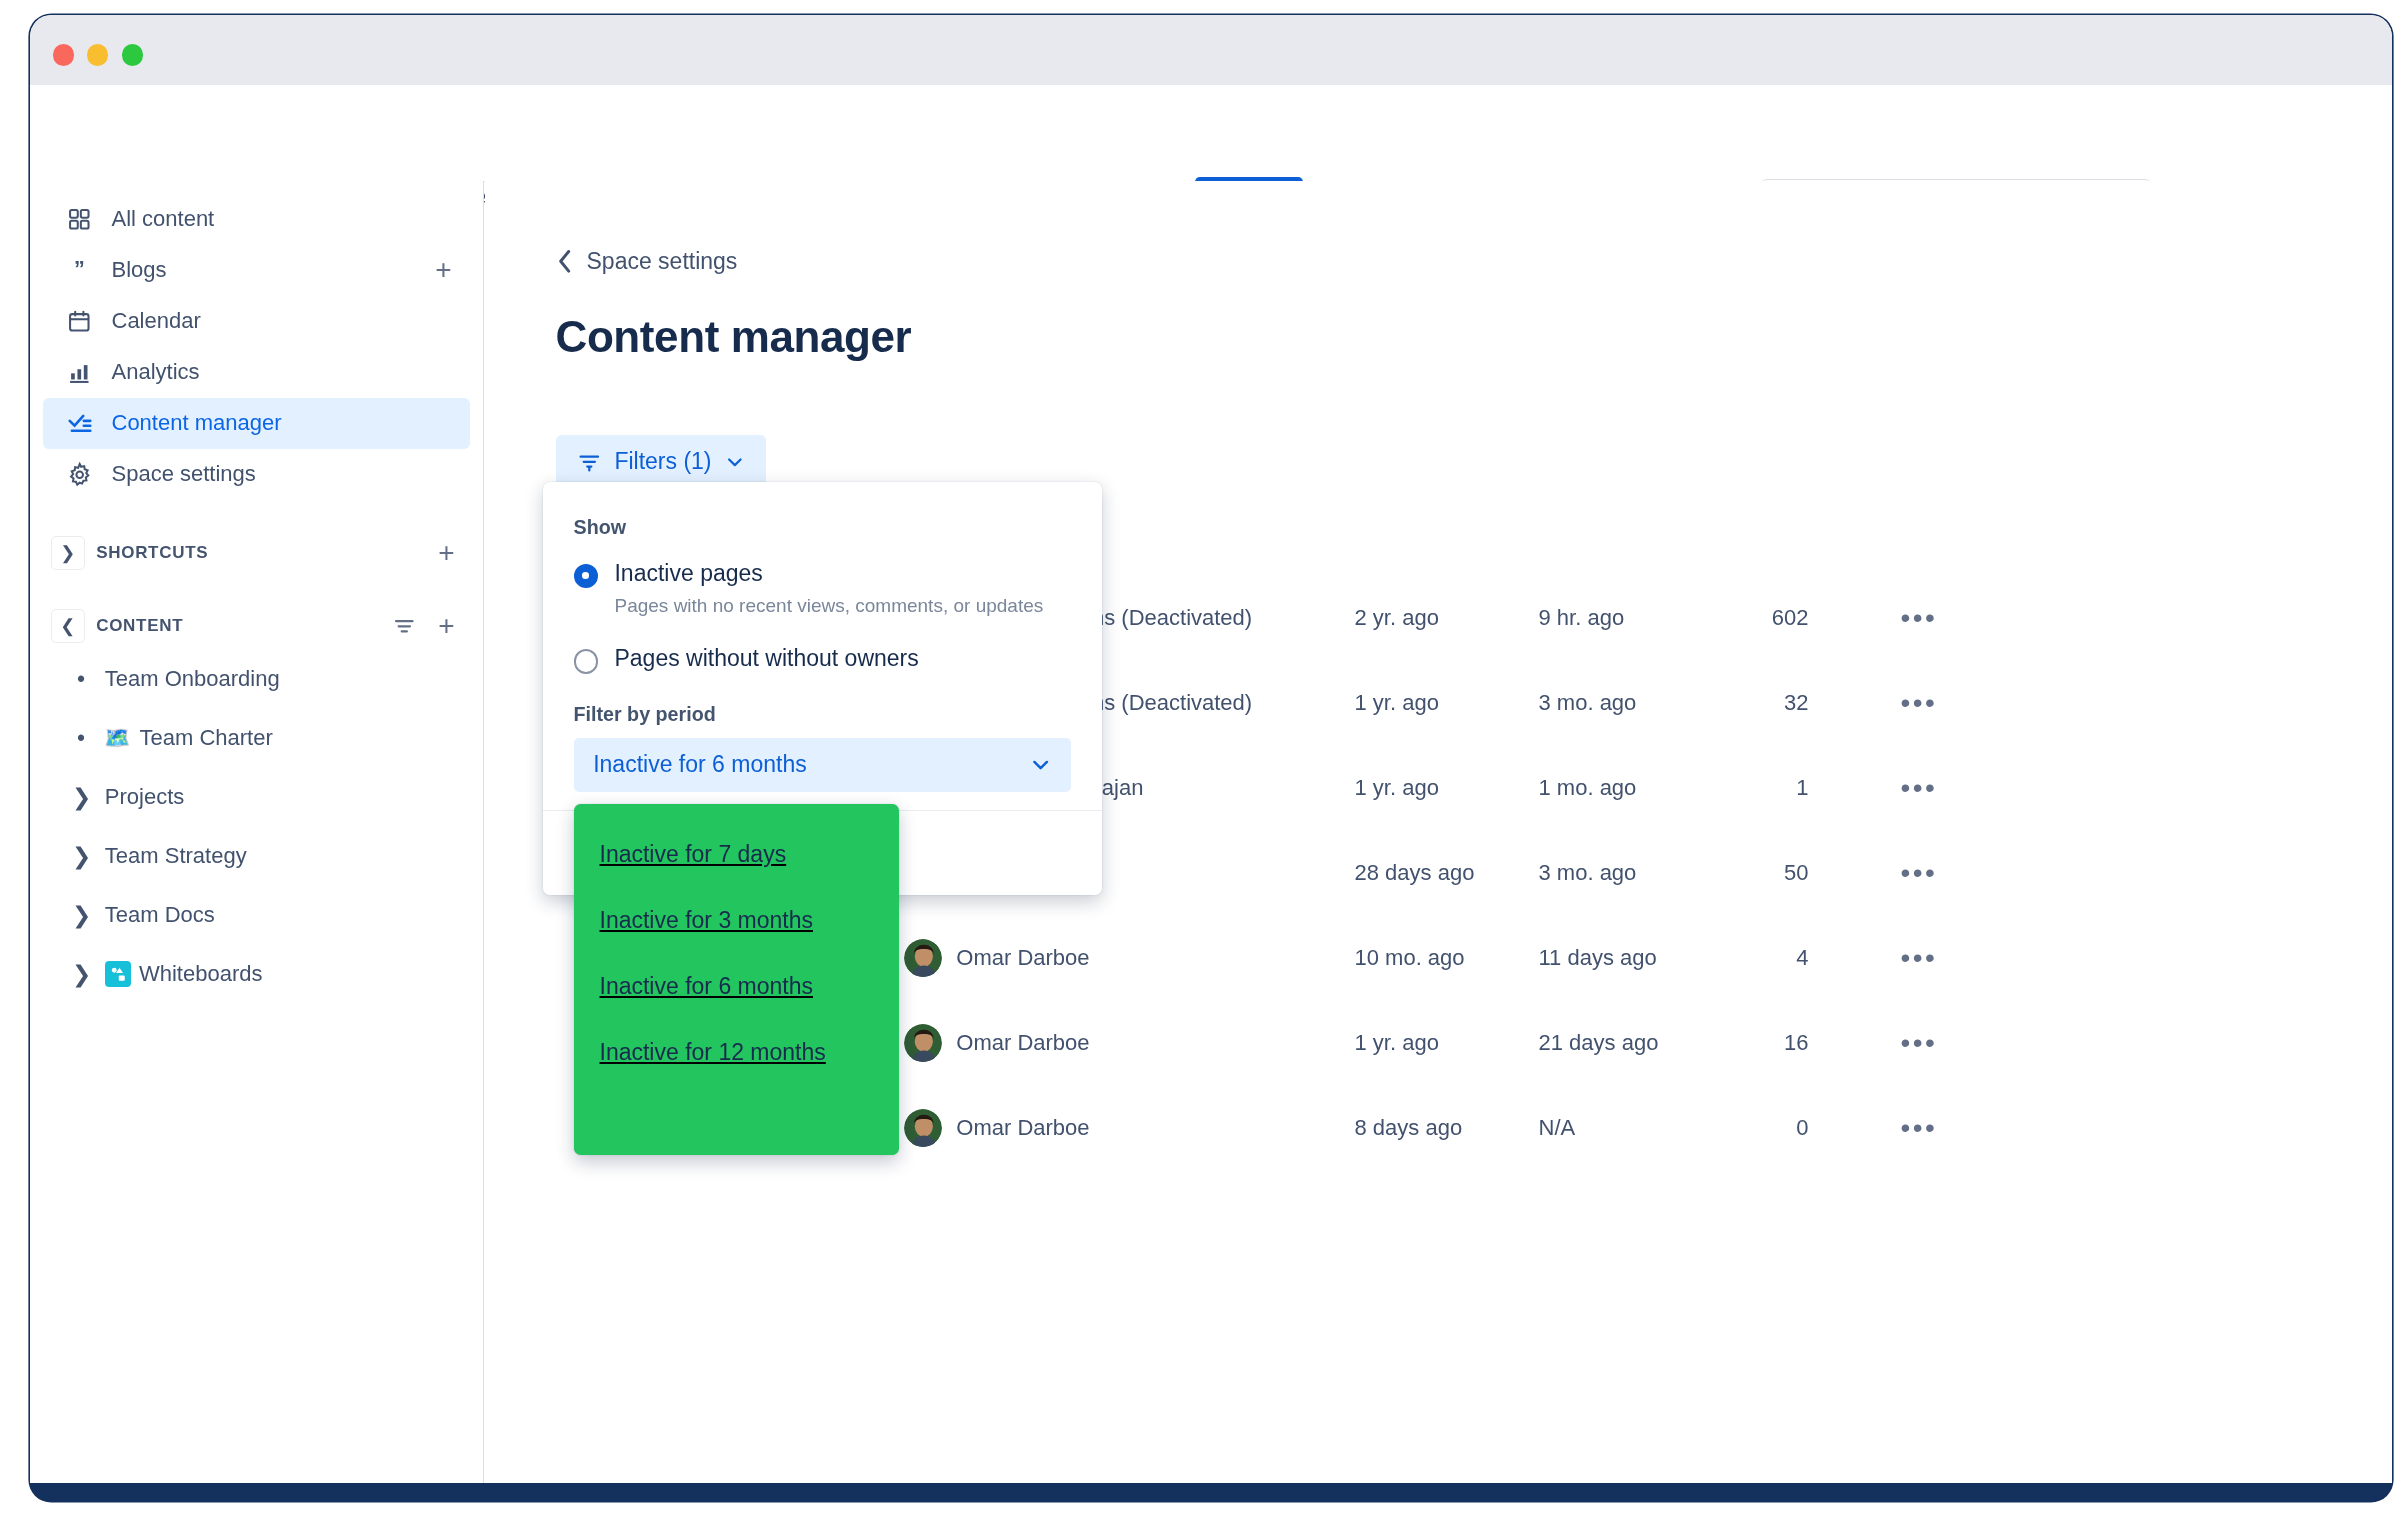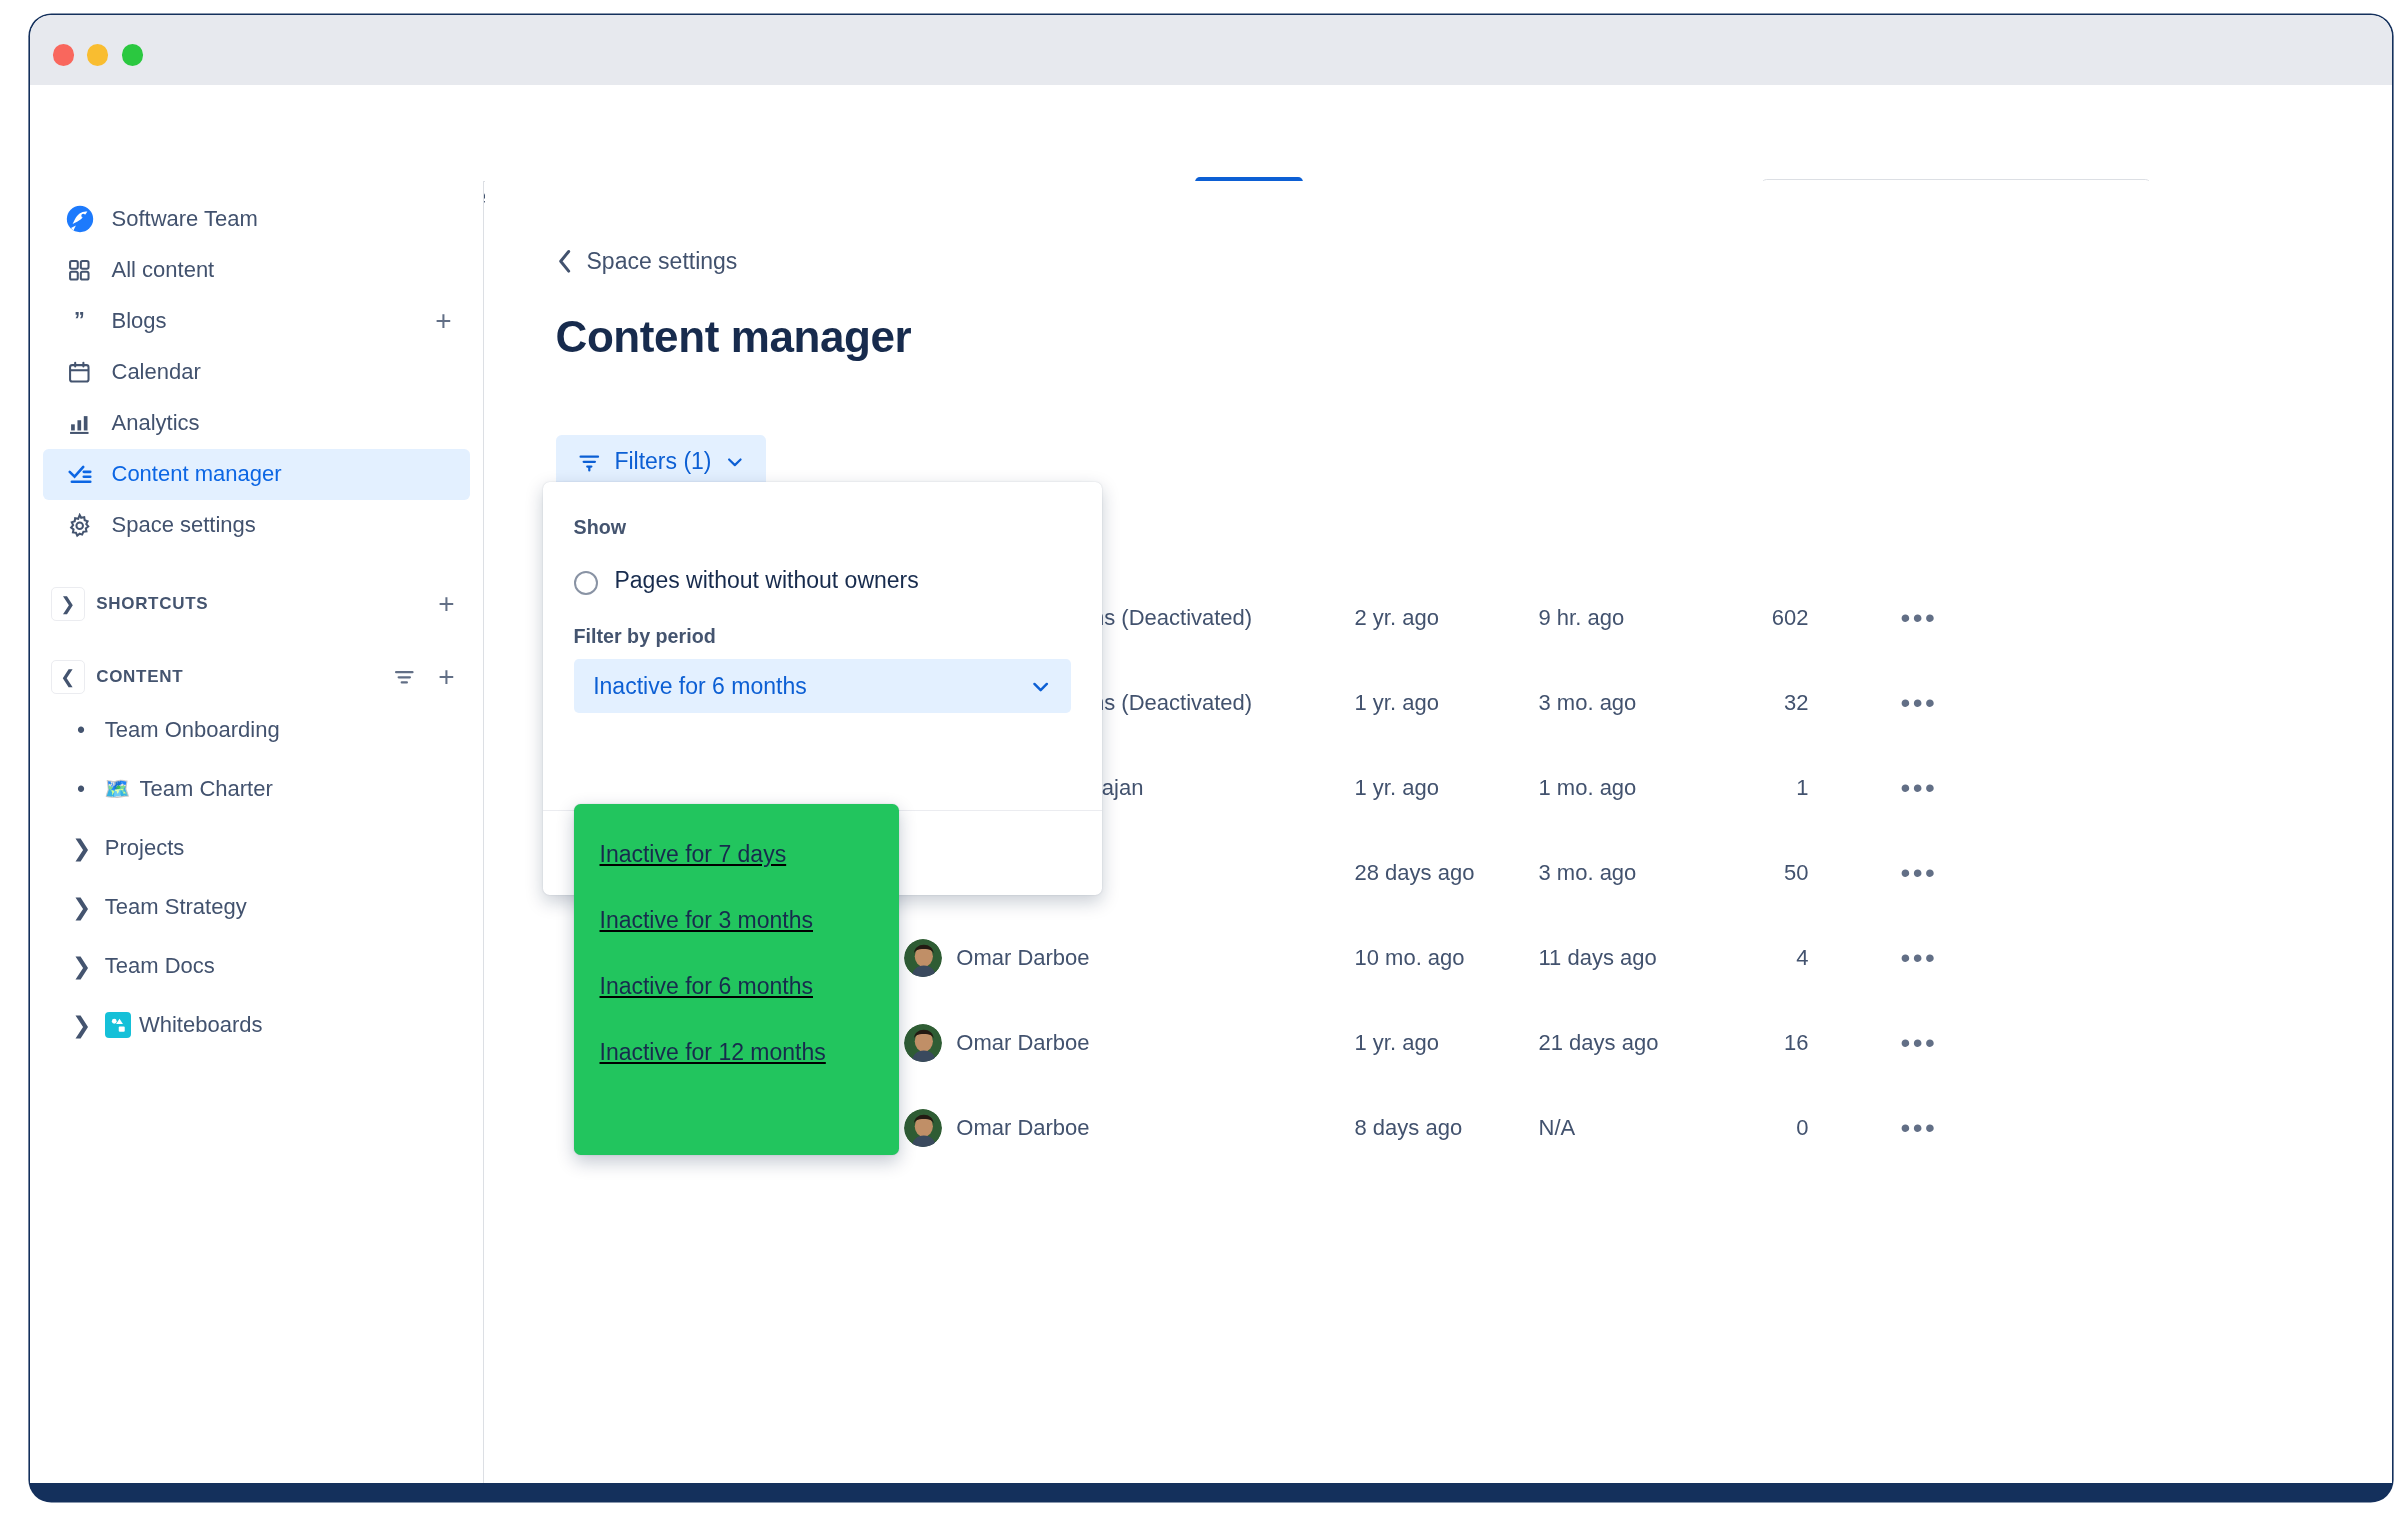--- a/index.html
+++ b/index.html
@@ -337,31 +337,20 @@
           <ellipse cx="31" cy="26" rx="13" ry="15" fill="#f3d4b3"></ellipse>
           <path d="M18 24c0-9 6-14 13-14s13 5 13 14c0-5-4-7-13-7s-13 2-13 7z" fill="#f3d4b3"></path>
           <path d="M20 30c0 7 5 12 11 12s11-5 11-12" fill="none" stroke="#3c4a57" stroke-width="4"></path>
           <path d="M14 62c2-12 8-17 17-17s15 5 17 17z" fill="#2b4a63"></path>
         </svg>
       </span>
     </div>
 
     <div id="sidebar">
 
-      <div class="sb-item">
-        <span class="sb-icon">
-          <svg width="28" height="28" viewBox="0 0 34 34">
-            <circle cx="17" cy="17" r="16" fill="#1d7afc"></circle>
-            <path d="M26 8c-6-1-12 3-15 9l-3 6 6-3c6-3 10-9 12-12z" fill="#fff"></path>
-            <circle cx="21" cy="13" r="2.4" fill="#1d7afc"></circle>
-            <path d="M6 28l6-3-3 6z" fill="#fff"></path>
-          </svg>
-        </span>
-        <span class="label">Software Team</span>
-      </div>
 
       <div class="sb-item">
         <span class="sb-icon">
           <svg width="24.6" height="24.6" viewBox="0 0 24 24" fill="none" stroke="#44546f" stroke-width="2">
             <rect x="3" y="3" width="7.5" height="7.5" rx="1.6"></rect>
               <rect x="13.5" y="3" width="7.5" height="7.5" rx="1.6"></rect>
             <rect x="3" y="13.5" width="7.5" height="7.5" rx="1.6"></rect>
               <rect x="13.5" y="13.5" width="7.5" height="7.5" rx="1.6"></rect>
           </svg>
         </span>
@@ -653,20 +642,27 @@
           <span class="cell c-more">•••</span>
         </div>
 
       </div>
     </div>
 
     <div id="filter-panel">
       <div class="fp-pad">
         <div class="fp-label">Show</div>
 
+        <div class="fp-radio-row">
+          <span class="radio on"></span>
+          <span>
+            <span class="fp-radio-title" style="display:block">Inactive pages</span>
+            <span class="fp-radio-desc" style="display:block">Pages with no recent views, comments, or updates</span>
+          </span>
+        </div>
 
         <div class="fp-radio-row" style="margin-top:28px">
           <span class="radio"></span>
           <span class="fp-radio-title">Pages without without owners</span>
         </div>
 
         <div id="fp-period-label">Filter by period</div>
 
         <div id="period-select">
           <span class="pv">Inactive for 6 months</span>

